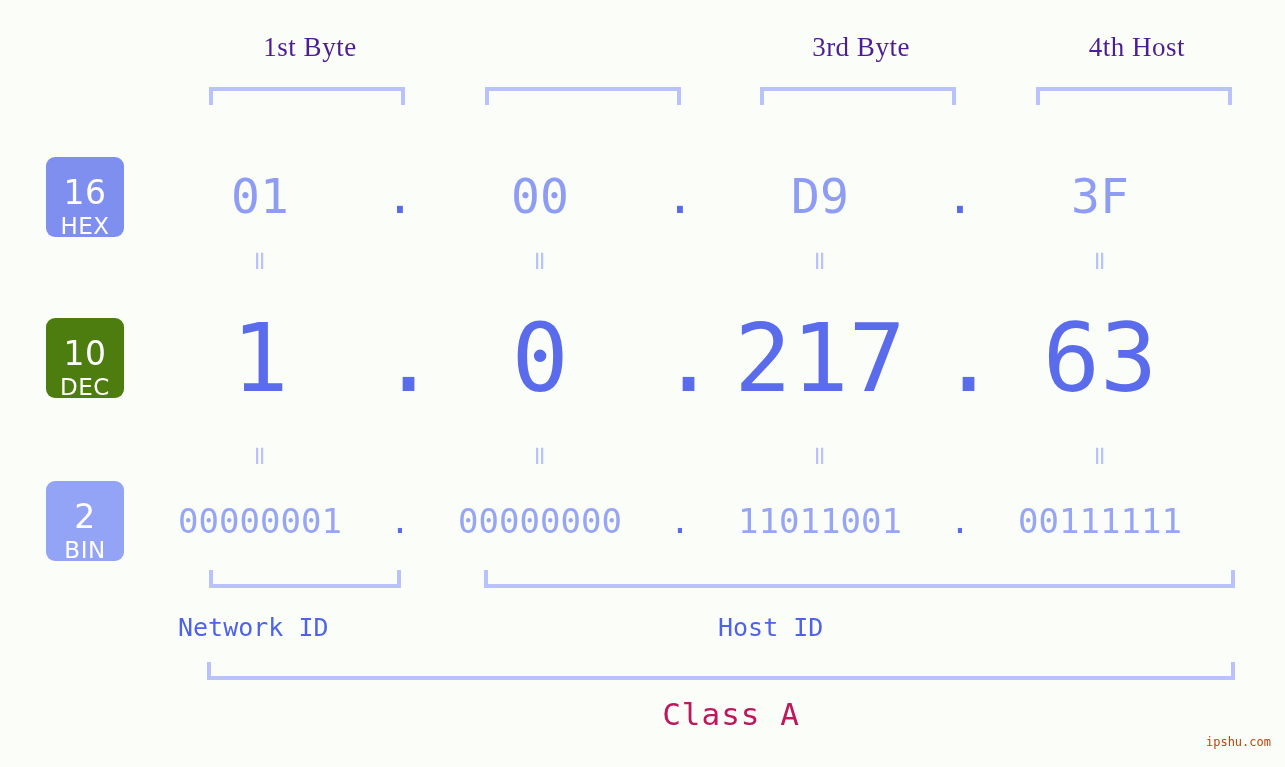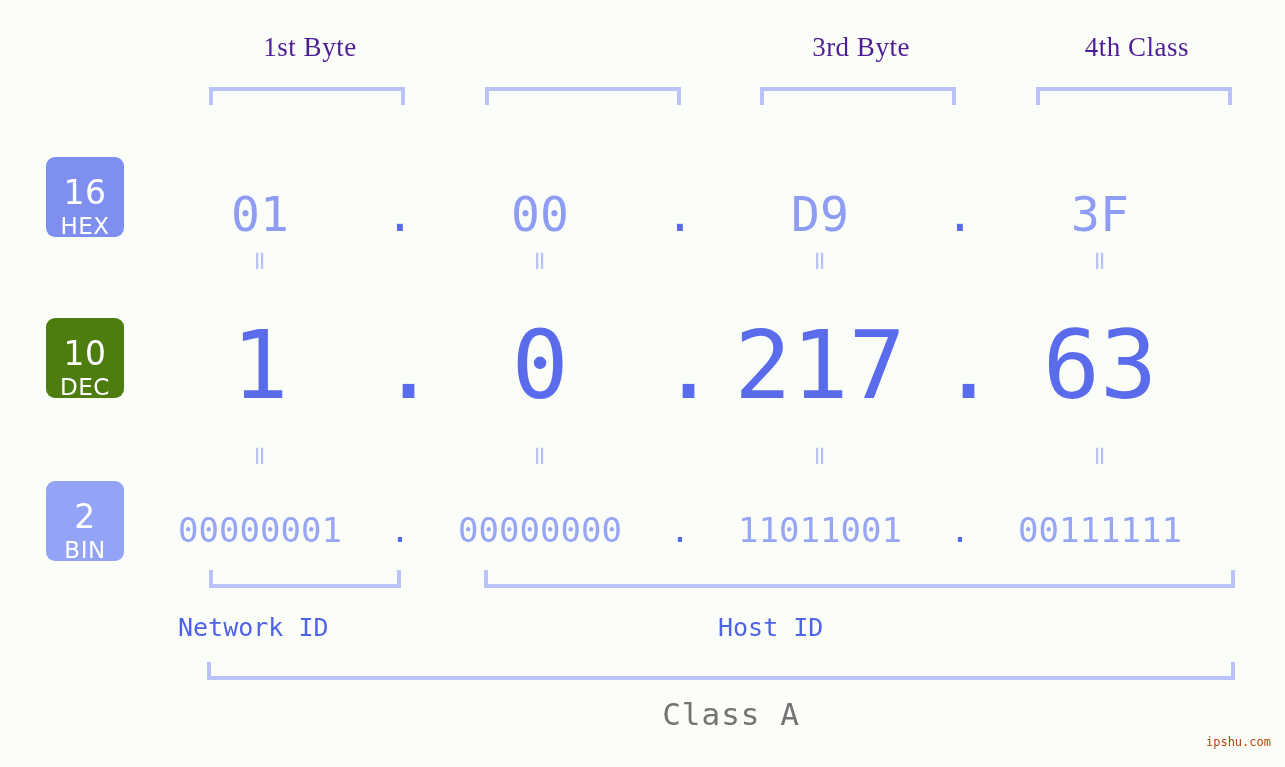--- a/index.html
+++ b/index.html
@@ -78,21 +78,21 @@
     margin-top: 6px;
     letter-spacing: 0.5px;
   }
 
   
   .row {
     position: absolute;
     left: 140px;
     width: 1120px;
     display: flex;
-    align-items: flex-end;
+    align-items: center;
     justify-content: flex-start;
   }
 
   .cell {
     text-align: center;
     font-family: "DejaVu Sans Mono", monospace;
     white-space: pre;
   }
   .dot {
     text-align: center;
@@ -166,21 +166,21 @@
     font-family: "DejaVu Sans Mono", monospace;
     font-size: 25px;
     color: #4f63e8;
     white-space: nowrap;
   }
 
   .class-label {
     position: absolute;
     font-family: "DejaVu Sans Mono", monospace;
     font-size: 31px;
-    color: #737373;
+    color: #be185d;
     text-align: center;
     white-space: nowrap;
     letter-spacing: 1px;
   }
 
   
   .watermark {
     position: absolute;
     right: 14px;
     bottom: 18px;
@@ -190,21 +190,21 @@
     white-space: nowrap;
   }
 </style>
 </head>
 <body>
 
 <div id="stage">
 
   <div class="byte-label" style="left:190px;">1st Byte</div>
   <div class="byte-label" style="left:741px;">3rd Byte</div>
-  <div class="byte-label" style="left:1017px;">4th Class</div>
+  <div class="byte-label" style="left:1017px;">4th Host</div>
 
   <div class="bracket bracket-down" style="left:209px;  top:87px; width:196px;"></div>
   <div class="bracket bracket-down" style="left:485px;  top:87px; width:196px;"></div>
   <div class="bracket bracket-down" style="left:760px;  top:87px; width:196px;"></div>
   <div class="bracket bracket-down" style="left:1036px; top:87px; width:196px;"></div>
 
   <div class="badge" style="top:157px; background:#7e8ff0;">
     <span class="num">16</span>
     <span class="nm">HEX</span>
   </div>

